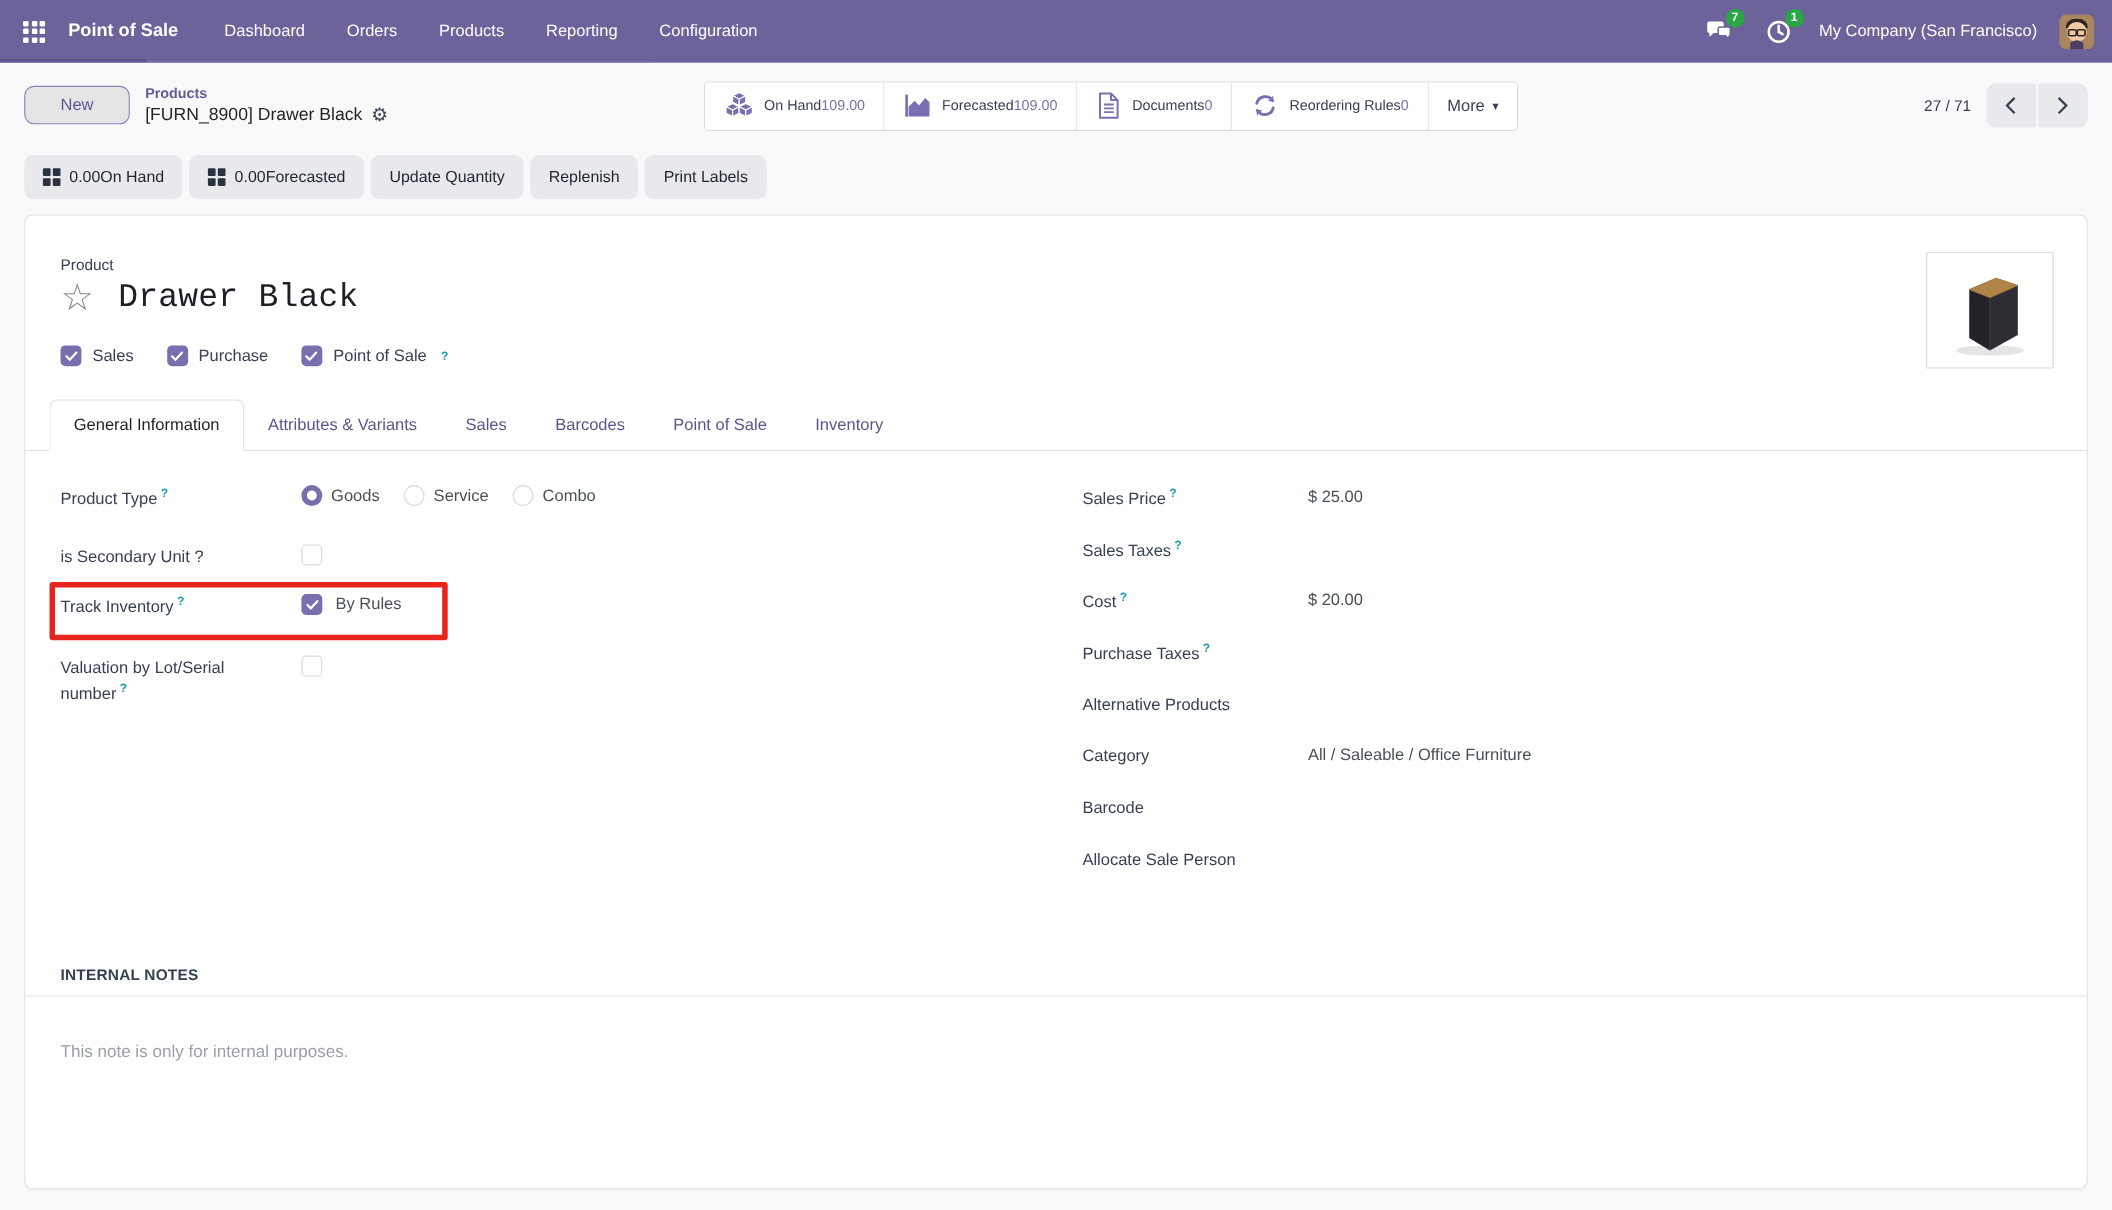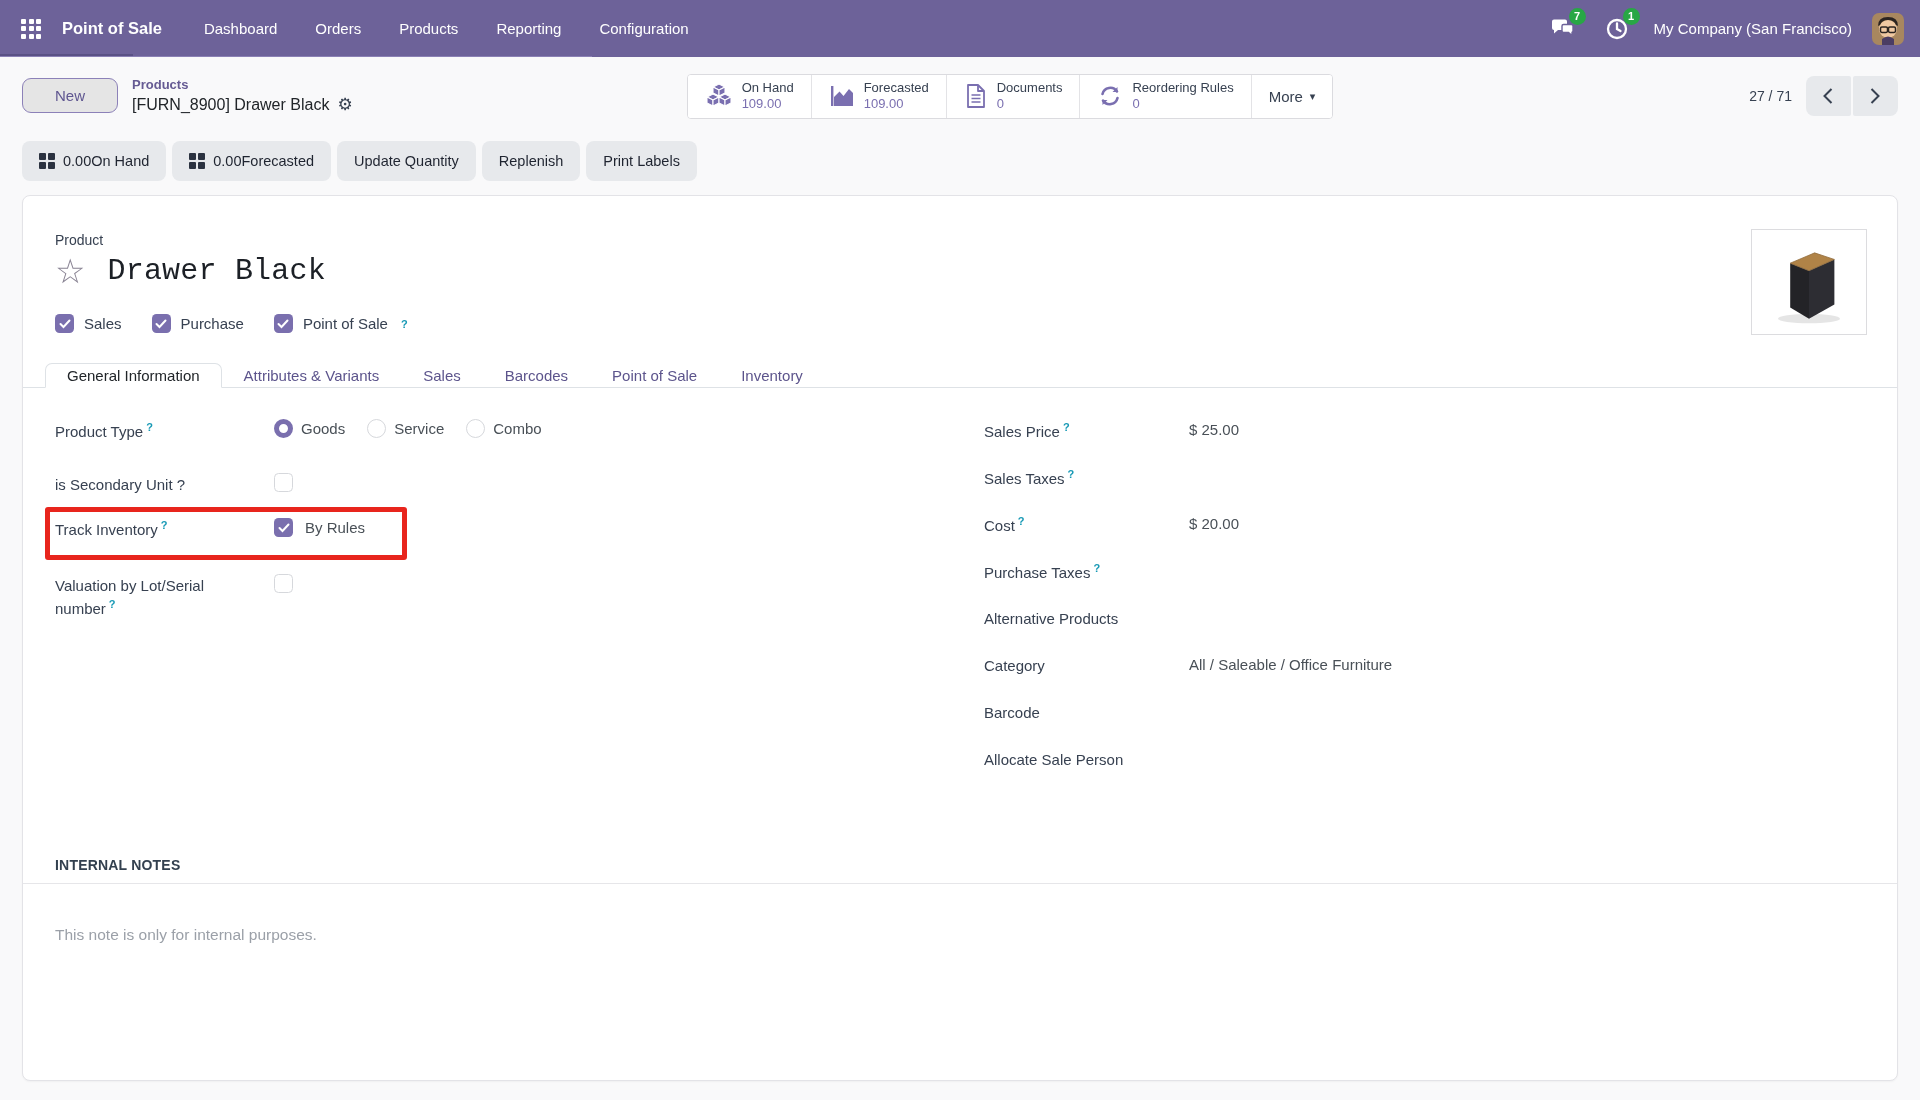--- a/index.html
+++ b/index.html
@@ -28,21 +28,21 @@
   .new-btn { background:#e5e5e5; border:1px solid #8c81b8; color:#5f5690; font-size:15px; font-weight:500; padding:8px 32px; border-radius:9px; cursor:pointer; font-family:inherit; }
   .breadcrumb { display:flex; flex-direction:column; line-height:1.35; }
   .bc-parent { color:#655a93; font-size:13px; font-weight:600; text-decoration:none; }
   .bc-current-row { display:flex; align-items:center; gap:8px;text-align:right; }
   .bc-current { color:#212529; font-size:16px; }
   .gear { color:#374151; font-size:17px; cursor:pointer; line-height:1; }
 
   .stat-group { display:flex; align-items:stretch; height:45px; background:#fff; border:1px solid #dbdbdf; border-radius:4px; overflow:hidden; }
   .stat { display:flex; align-items:center; gap:9px; padding:0 17px; background:#fff; border:none; border-right:1px solid #e3e3e6; cursor:pointer; font-family:inherit; }
   .stat:last-child { border-right:none; }
-  .stat-text { display:flex; flex-direction:column; align-items:flex-start; line-height:1.25;justify-content:center; }
+  .stat-text { display:flex; flex-direction:row; align-items:flex-start; line-height:1.25;justify-content:center; }
   .stat-label { font-size:13px; color:#374151; }
   .stat-value { font-size:13px; color:#7a6fb0; }
   .stat.more { gap:7px; }
   .more-label { font-size:15px; color:#374151; }
   .caret { font-size:11px; color:#374151; }
 
   .cp-right { display:flex; align-items:center; gap:10px; justify-content:flex-end; min-width:320px; }
   .pager-text { font-size:14px; color:#374151; margin-right:4px; }
   .pager-btns { display:flex; gap:2px; }
   .pager-btn { width:45px; height:40px; background:#e7e9ec; border:none; border-radius:8px; display:flex; align-items:center; justify-content:center; cursor:pointer; }
@@ -64,21 +64,21 @@
   .product-title { font-size:30px; font-weight:500; color:#1c2026; letter-spacing:.2px;font-family:Liberation Mono, monospace; }
   .flags-row { display:flex; align-items:center; gap:30px; margin-top:26px; }
   .flag { display:flex; align-items:center; gap:10px; }
   .flag-label { font-size:15px; font-weight:500; color:#374151; }
   .checkbox { width:19px; height:19px; border-radius:4.5px; background:#7a6fae; display:flex; align-items:center; justify-content:center; cursor:pointer; flex:0 0 auto; }
   .checkbox.unchecked { background:#fff; border:1px solid #d6d8dc; }
   .help { color:#1799b5; font-size:11px; font-weight:600; vertical-align:super; margin-left:3px; }
 
   
   .tabs { display:flex; align-items:flex-end; margin:30px -32px 0; padding:0 22px; border-bottom:1px solid #dee2e6; }
-  .tab { padding:3px 21px; font-size:15px; color:#5c548c; cursor:pointer; border:1px solid transparent; margin-bottom:-1px; white-space:nowrap; }
+  .tab { padding:14px 21px; font-size:15px; color:#5c548c; cursor:pointer; border:1px solid transparent; margin-bottom:-1px; white-space:nowrap; }
   .tab.active { background:#fff; color:#212529; border-color:#dee2e6 #dee2e6 #fff; border-radius:7px 7px 0 0; }
 
   
   .form-grid { display:flex; margin-top:28px; }
   .col-left { flex:0 0 929px; }
   .col-right { flex:1; padding-right:380px; }
   .frow { display:flex; align-items:flex-start; min-height:47px; padding-top:3px; }
   .flabel { flex:0 0 219px; font-size:15px; font-weight:500; color:#374151; line-height:1.45; padding-top:1px; }
   .col-right .flabel { flex:0 0 205px; }
   .fwidget { display:flex; align-items:center; gap:12px; }

